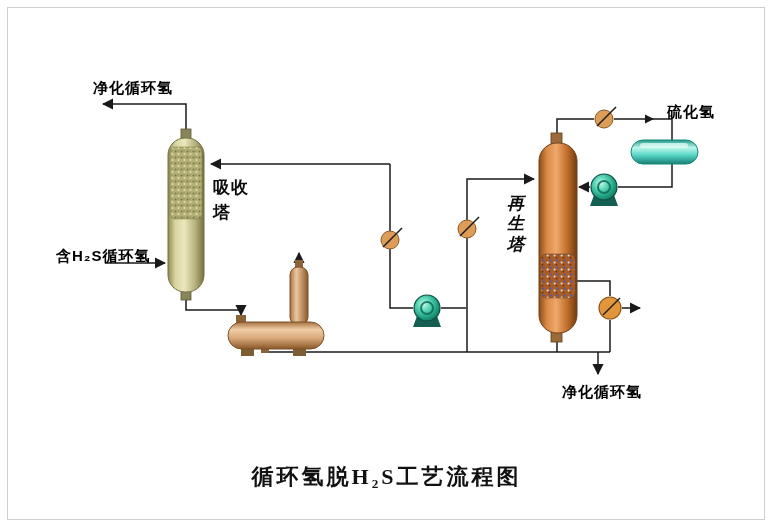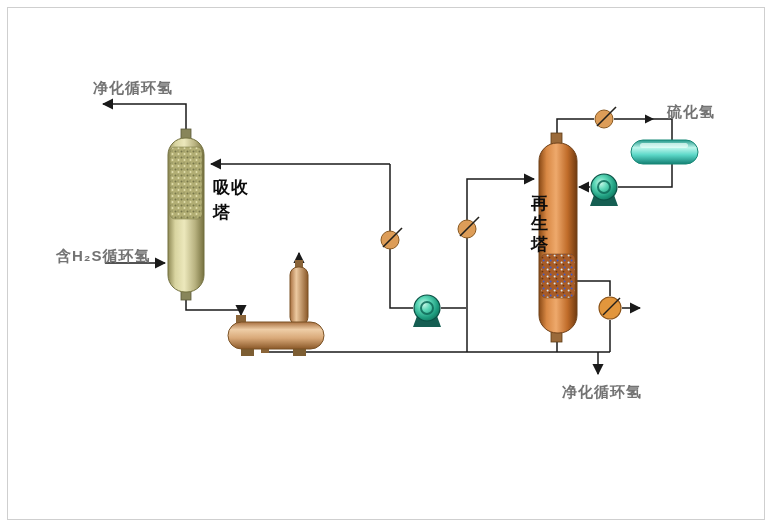--- a/index.html
+++ b/index.html
@@ -6,21 +6,21 @@
   .stage{
     position:relative;width:773px;height:530px;background:#ffffff;overflow:hidden;
     font-family:"Liberation Sans",sans-serif;
   }
   .frame{
     position:absolute;left:7px;top:7px;right:8px;bottom:10px;
     border:1px solid #cfcfcf;pointer-events:none;
   }
   .diagram-svg{position:absolute;left:0;top:0;}
   .lbl{position:absolute;white-space:nowrap;}
-  .lbl-blue{color:#737373;font-weight:bold;font-size:15px;letter-spacing:1px;}
+  .lbl-blue{color:#000000;font-weight:bold;font-size:15px;letter-spacing:1px;}
   .lbl-black{color:#0c0c0c;font-weight:bold;font-size:17px;letter-spacing:1px;
              white-space:normal;word-break:break-all;line-height:1.45;}
   .title{
     position:absolute;left:0;top:462px;width:100%;text-align:center;
     font-family:"Liberation Serif",serif;font-weight:bold;font-size:22px;
     color:#111;letter-spacing:3px;
   }
 </style>
 </head>
 <body>
@@ -165,21 +165,22 @@
       <line x1="603" y1="315" x2="620" y2="298" stroke="#23201c" stroke-width="1.5"></line>
     </g>
   </svg>
 
   <div class="lbl lbl-blue" style="left:93px;top:79px;">净化循环氢</div>
 
   <div class="lbl lbl-black" style="left:213px;top:176px;width:38px;">吸收塔</div>
 
   <div class="lbl lbl-blue" style="left:56px;top:247px;">含H₂S循环氢</div>
 
-  <div class="lbl lbl-black" style="left:531px;top:194px;width:20px;line-height:1.2;">再生塔</div>
+  <div class="lbl lbl-black" style="left:507px;top:194px;width:20px;line-height:1.2;font-style:italic;">再生塔</div>
 
   <div class="lbl lbl-blue" style="left:652px;top:103px;margin-left:15px;">硫化氢</div>
 
   <div class="lbl lbl-blue" style="left:562px;top:383px;">净化循环氢</div>
 
+  <div class="title">循环氢脱H₂S工艺流程图</div>
 
   <div class="frame"></div>
 </div>
 
 </body></html>

